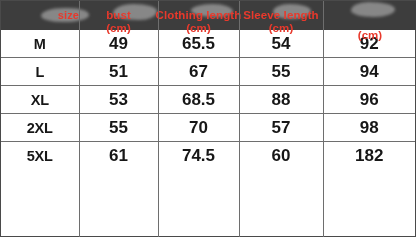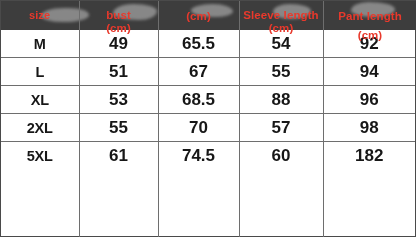--- a/index.html
+++ b/index.html
@@ -43,21 +43,21 @@
     letter-spacing:0.1px;
     text-align:center;
   }
   .hcell.c0{width:78px;}
   .hcell.c1{width:79px;text-align:right;}
   .hcell.c2{width:81px;}
   .hcell.c3{width:84px;}
   .hcell.c4{width:94px;}
   .hcell .l1{display:block;white-space:nowrap;}
   .hcell .l2{display:block;white-space:nowrap;margin-top:1px;}
-  .hcell.c0 .l1{font-size:11px;text-align:left;width:100%;padding-left:28px;box-sizing:border-box;}
+  .hcell.c0 .l1{font-size:11px;text-align:right;width:100%;padding-left:28px;box-sizing:border-box;}
   .hcell.c1 .l1{font-size:11.5px;}
   .hcell.c4{padding-top:9px;}
 
   
   .smudge{
     position:absolute;
     background:#8e8e8e;
     border-radius:48% 42% 50% 46% / 55% 50% 48% 45%;
     filter:blur(1.6px);
     opacity:.92;
@@ -124,28 +124,26 @@
 
   <div class="header-row">
     <div class="hcell c0">
       <span class="l1">size</span>
     </div>
     <div class="hcell c1">
       <span class="l1">bust</span>
       <span class="l2">(cm)</span>
     </div>
     <div class="hcell c2">
+      <span class="l1">Clothing length</span>
       <span class="l2">(cm)</span>
     </div>
     <div class="hcell c3">
       <span class="l1">Sleeve length</span>
       <span class="l2">(cm)</span>
-    </div>
-    <div class="hcell c4">
-      <span class="l1">Pant length</span>
     </div>
   </div>
 
   <div class="pant-cm">(cm)</div>
 
   <div class="smudge sm-a"></div>
   <div class="smudge sm-b"></div>
   <div class="smudge sm-c"></div>
   <div class="smudge sm-d"></div>
   <div class="smudge sm-e"></div>

